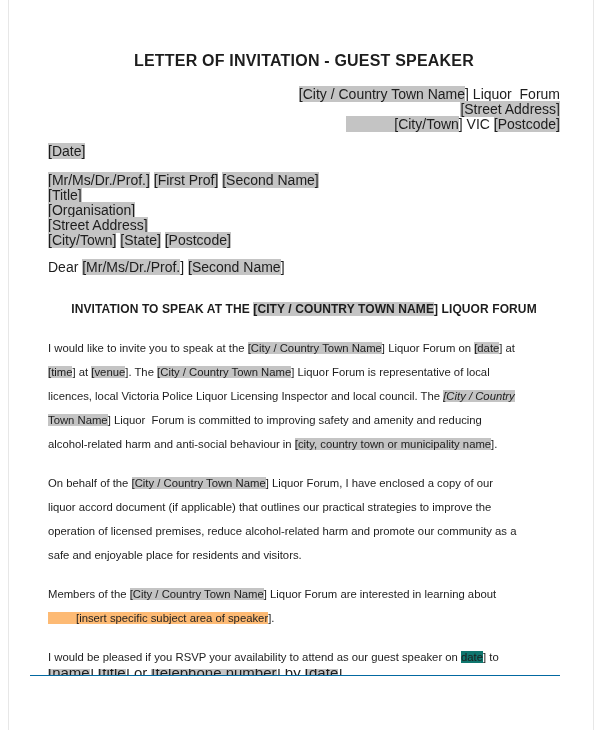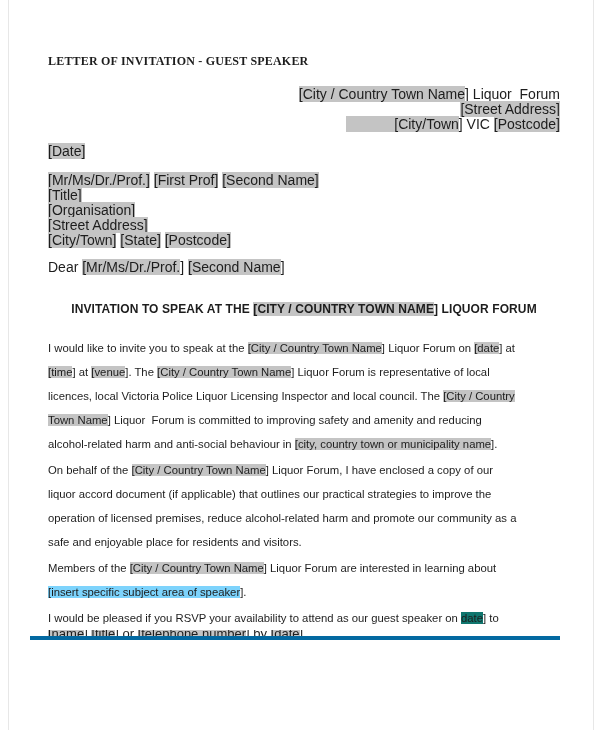--- a/index.html
+++ b/index.html
@@ -6,39 +6,39 @@
   .page{
     position:relative;width:600px;height:730px;background:#ffffff;overflow:hidden;
     font-family:"Liberation Sans","DejaVu Sans",sans-serif;color:#1d1d1d;
     -webkit-font-smoothing:antialiased;
   }
   .edge{position:absolute;top:0;bottom:0;width:1px;background:#e7e7e7;}
   .edge-l{left:8px;}
   .edge-r{left:593px;}
   .content{position:absolute;left:48px;top:0;width:512px;}
   .title{
-    margin:53px 0 0;font-size:12px;line-height:16px;font-weight:bold;
-    letter-spacing:.2px;font-family:Liberation Serif, serif;
+    margin:53px 0 0;font-size:16px;line-height:16px;font-weight:bold;
+    text-align:center;letter-spacing:.2px;
   }
   .block{font-size:14px;line-height:15px;}
   .sender{margin-top:18px;text-align:right;}
   .date{margin-top:12px;}
   .recipient{margin-top:14px;}
   .salutation{margin-top:12px;}
   .subject{
     margin:26px 0 0;font-size:12px;line-height:16px;font-weight:bold;
     text-align:center;letter-spacing:.1px;
   }
-  .para{font-size:11.3px;line-height:24px;margin-top:2px;}
+  .para{font-size:11.3px;line-height:24px;margin-top:15px;}
   .para-first{margin-top:19px;}
   .line{white-space:pre;}
   .hl{background:#c4c4c4;}
   .clip{
     height:6px;overflow:hidden;margin-left:-18px;padding-left:18px;
-    border-bottom:4px solid #0369a1;font-size:13px;
+    border-bottom:1px solid #0369a1;font-size:15px;
   }
   .clip .line{line-height:14px;margin-top:-3px;}
 </style>
 </head>
 <body>
 
 <div class="page" style="color: rgb(29, 29, 29);">
   <div class="edge edge-l"></div>
   <div class="edge edge-r"></div>
 
@@ -61,35 +61,35 @@
         <div class="line"><span class="hl" style="background: rgb(196, 196, 196);">[City/Town]</span><span class="tx"> </span><span class="hl" style="background: rgb(196, 196, 196);">[State]</span><span class="tx"> </span><span class="hl" style="background: rgb(196, 196, 196);">[Postcode]</span></div>
       </div>
 
     <div class="block salutation line"><span class="tx">Dear </span><span class="hl" style="background: rgb(196, 196, 196);">[Mr/Ms/Dr./Prof.</span><span class="tx">] </span><span class="hl" style="background: rgb(196, 196, 196);">[Second Name</span><span class="tx">]</span></div>
 
     <div class="subject line"><span class="tx">INVITATION TO SPEAK AT THE </span><span class="hl" style="background: rgb(196, 196, 196);">[CITY / COUNTRY TOWN NAME</span><span class="tx">] LIQUOR FORUM</span></div>
 
     <div class="para para-first">
         <div class="line"><span class="tx">I would like to invite you to speak at the </span><span class="hl" style="background: rgb(196, 196, 196);">[City / Country Town Name</span><span class="tx">] Liquor Forum on </span><span class="hl" style="background: rgb(196, 196, 196);">[date</span><span class="tx">] at</span></div>
         <div class="line"><span class="hl" style="background: rgb(196, 196, 196);">[time</span><span class="tx">] at </span><span class="hl" style="background: rgb(196, 196, 196);">[venue</span><span class="tx">]. The </span><span class="hl" style="background: rgb(196, 196, 196);">[City / Country Town Name</span><span class="tx">] Liquor Forum is representative of local</span></div>
-        <div class="line"><span class="tx">licences, local Victoria Police Liquor Licensing Inspector and local council. The </span><span class="hl" style="background: rgb(196, 196, 196);">[City / Country</span></div>
+        <div class="line"><span class="tx">licences, local Victoria Police Liquor Licensing Inspector and local council. The </span><span class="hl" style="background: rgb(196, 196, 196); font-style: italic;">[City / Country</span></div>
         <div class="line"><span class="hl" style="background: rgb(196, 196, 196); text-align: right;">Town Name</span><span class="tx">] Liquor  Forum is committed to improving safety and amenity and reducing</span></div>
         <div class="line"><span class="tx">alcohol-related harm and anti-social behaviour in </span><span class="hl" style="background: rgb(196, 196, 196);">[city, country town or municipality name</span><span class="tx">].</span></div>
       </div>
 
     <div class="para">
         <div class="line"><span class="tx">On behalf of the </span><span class="hl" style="background: rgb(196, 196, 196);">[City / Country Town Name</span><span class="tx">] Liquor Forum, I have enclosed a copy of our</span></div>
         <div class="line"><span class="tx">liquor accord document (if applicable) that outlines our practical strategies to improve the</span></div>
         <div class="line"><span class="tx">operation of licensed premises, reduce alcohol-related harm and promote our community as a</span></div>
         <div class="line"><span class="tx">safe and enjoyable place for residents and visitors.</span></div>
       </div>
 
     <div class="para">
         <div class="line"><span class="tx">Members of the </span><span class="hl" style="background: rgb(196, 196, 196);">[City / Country Town Name</span><span class="tx">] Liquor Forum are interested in learning about</span></div>
-        <div class="line"><span class="hl" style="background: #7dd3fc;">[insert specific subject area of speaker</span><span class="tx">].</span></div>
+        <div class="line"><span class="hl" style="background: #fdba74; padding-left: 28px;">[insert specific subject area of speaker</span><span class="tx">].</span></div>
       </div>
 
     <div class="para">
         <div class="line"><span class="tx">I would be pleased if you RSVP your availability to attend as our guest speaker on </span><span class="hl" style="background: #0f766e;">date</span><span class="tx">] to</span></div>
       </div>
 
     <div class="clip">
       <div class="line"><span class="hl" style="background: rgb(196, 196, 196);">[name</span><span class="tx">] </span><span class="hl" style="background: rgb(196, 196, 196);">[title</span><span class="tx">] or </span><span class="hl" style="background: rgb(196, 196, 196);">[telephone number</span><span class="tx">] by </span><span class="hl" style="background: rgb(196, 196, 196);">[date</span><span class="tx">].</span></div>
     </div>
   </div>

